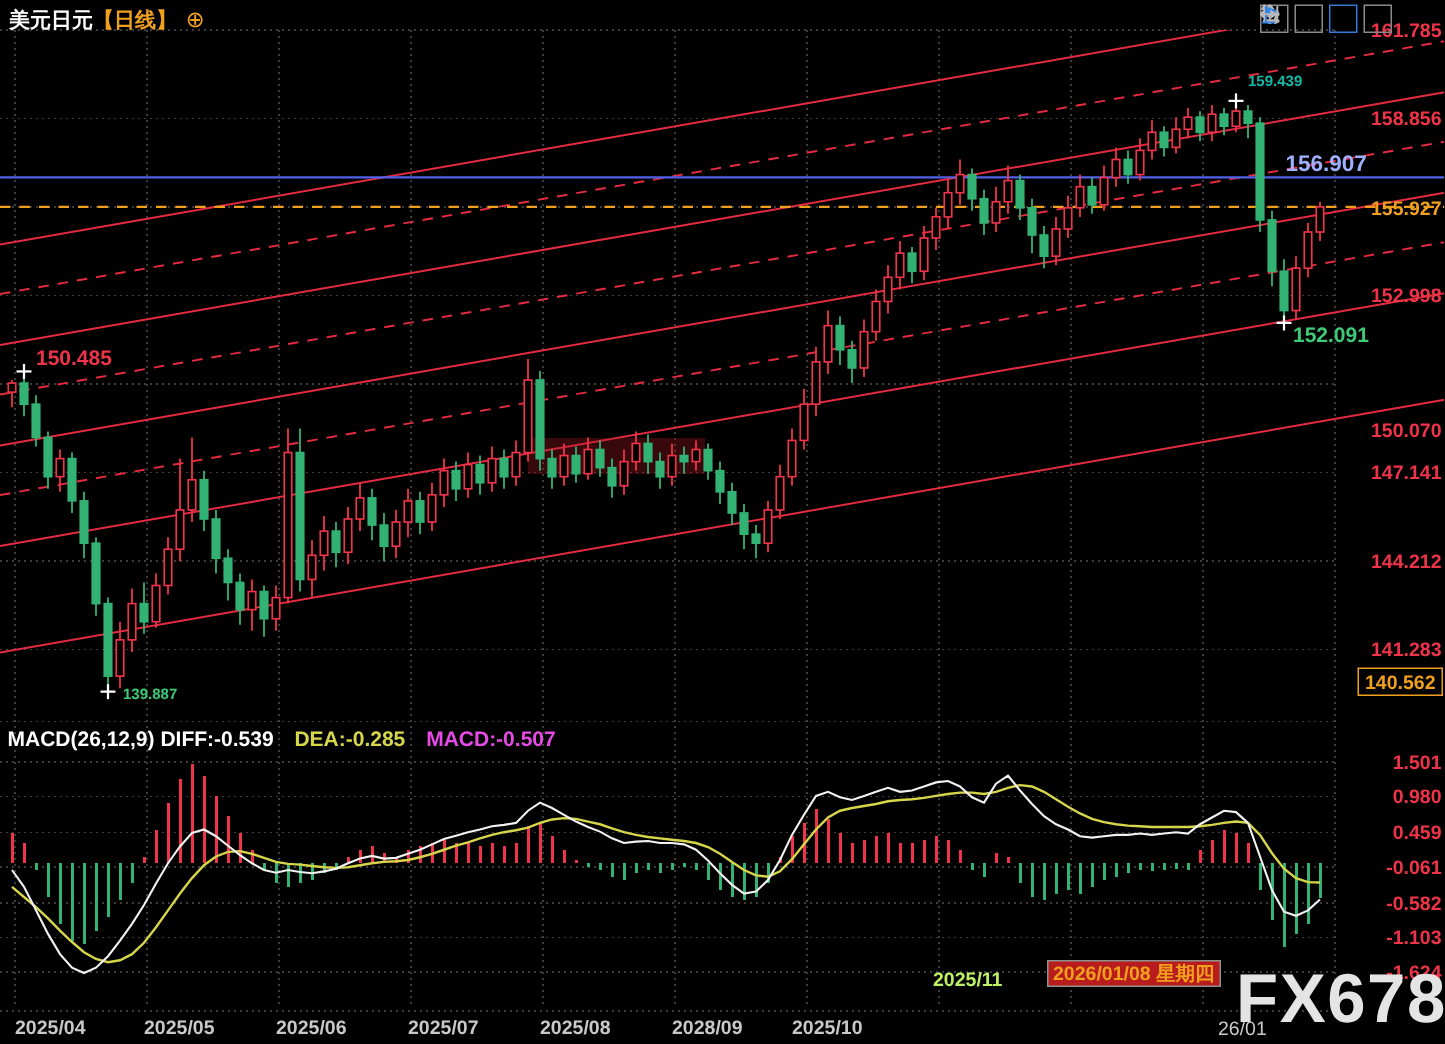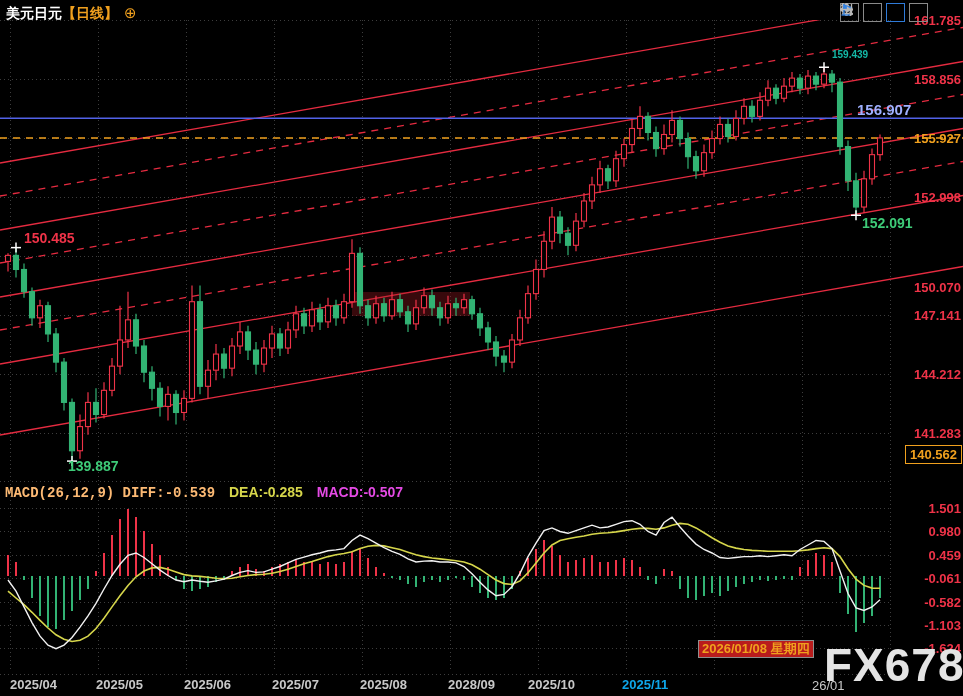--- a/index.html
+++ b/index.html
@@ -7,21 +7,21 @@
           font-family:"Liberation Sans","DejaVu Sans",sans-serif;}
   svg{position:absolute;left:0;top:0;}
   .lbl{position:absolute;font-size:13px;font-weight:700;white-space:nowrap;line-height:1;}
   #titlebar{position:absolute;left:6px;top:4px;font-size:14px;font-weight:700;color:#fff;z-index:5;}
   #titlebar .period{color:#f0a01e;font-weight:700;}
   #titlebar .addbtn{color:#f0a01e;font-size:15px;font-weight:400;cursor:pointer;margin-left:2px;}
   #toolbar{position:absolute;left:840px;top:3px;display:flex;gap:4px;z-index:5;}
   .tbox{width:17px;height:17px;border:1px solid #8a8a8a;display:flex;align-items:center;justify-content:center;}
   .tbox.active{border-color:#2f7bd9;}
   #macdheader{position:absolute;left:5px;top:484px;font-size:14px;font-weight:700;z-index:4;}
-  #macdheader .w{color:#fdba74;font-family:Liberation Mono, monospace;}
+  #macdheader .w{color:#ffffff;}
   #macdheader .y{color:#d6d64b;margin-left:10px;}
   #macdheader .m{color:#e54ae5;margin-left:10px;}
   #watermark{position:absolute;left:824px;top:638px;font-size:46px;font-weight:700;color:#e4e4e4;z-index:6;letter-spacing:1px;}
   #bluelabel{position:absolute;left:857px;top:101px;font-size:15px;font-weight:700;color:#9fb0ff;z-index:4;}
   #curprice{position:absolute;right:2px;top:131px;font-size:13px;font-weight:700;color:#f0a01e;z-index:4;}
   #boxedmin{position:absolute;right:1px;top:445px;font-size:13px;font-weight:700;color:#f0a01e;
             border:1px solid #f0a01e;padding:1px 4px;background:#000;z-index:4;}
   #datebox{position:absolute;left:698px;top:640px;font-size:13px;font-weight:700;color:#f0a01e;
            border:1px solid #8f8f8f;padding:0 3px;background:#b91c1c;z-index:5;line-height:16px;}
   #partialmonth{position:absolute;left:812px;top:678px;font-size:13px;font-weight:400;color:#c8c8c8;z-index:4;}
@@ -494,23 +494,23 @@
       <div class="lbl" style="right: 2px; top: 602px; color: rgb(239, 51, 72); transform: translateY(-50%);">-0.582</div>
       <div class="lbl" style="right: 2px; top: 625px; color: rgb(239, 51, 72); transform: translateY(-50%);">-1.103</div>
       <div class="lbl" style="right: 2px; top: 648px; color: rgb(239, 51, 72); transform: translateY(-50%);">-1.624</div>
       <div class="lbl" style="left: 10px; top: 678px; color: rgb(200, 200, 200);">2025/04</div>
       <div class="lbl" style="left: 96px; top: 678px; color: rgb(200, 200, 200);">2025/05</div>
       <div class="lbl" style="left: 184px; top: 678px; color: rgb(200, 200, 200);">2025/06</div>
       <div class="lbl" style="left: 272px; top: 678px; color: rgb(200, 200, 200);">2025/07</div>
       <div class="lbl" style="left: 360px; top: 678px; color: rgb(200, 200, 200);">2025/08</div>
       <div class="lbl" style="left: 448px; top: 678px; color: rgb(200, 200, 200);">2028/09</div>
       <div class="lbl" style="left: 528px; top: 678px; color: rgb(200, 200, 200);">2025/10</div>
-      <div class="lbl" style="left: 622px; top: 678px; color: #0ea5e9;">2025/11</div>
+      <div class="lbl" style="left: 622px; top: 646px; color: #bef264;">2025/11</div>
       <div class="lbl" style="left: 24px; top: 231px; color: rgb(239, 51, 72); font-size: 14px;">150.485</div>
-      <div class="lbl" style="left: 68px; top: 459px; color: rgb(62, 203, 120); font-size: 14px;">139.887</div>
+      <div class="lbl" style="left: 82px; top: 459px; color: rgb(62, 203, 120); font-size: 10px;">139.887</div>
       <div class="lbl" style="left: 832px; top: 50px; color: #14b8a6; font-size: 10px;">159.439</div>
       <div class="lbl" style="left: 862px; top: 216px; color: rgb(62, 203, 120); font-size: 14px;">152.091</div>
     </div>
 
   <div id="bluelabel">156.907</div>
   <div id="curprice">155.927</div>
   <div id="boxedmin">140.562</div>
 
   <div id="macdheader">
     <span class="w">MACD(26,12,9) DIFF:-0.539</span>

